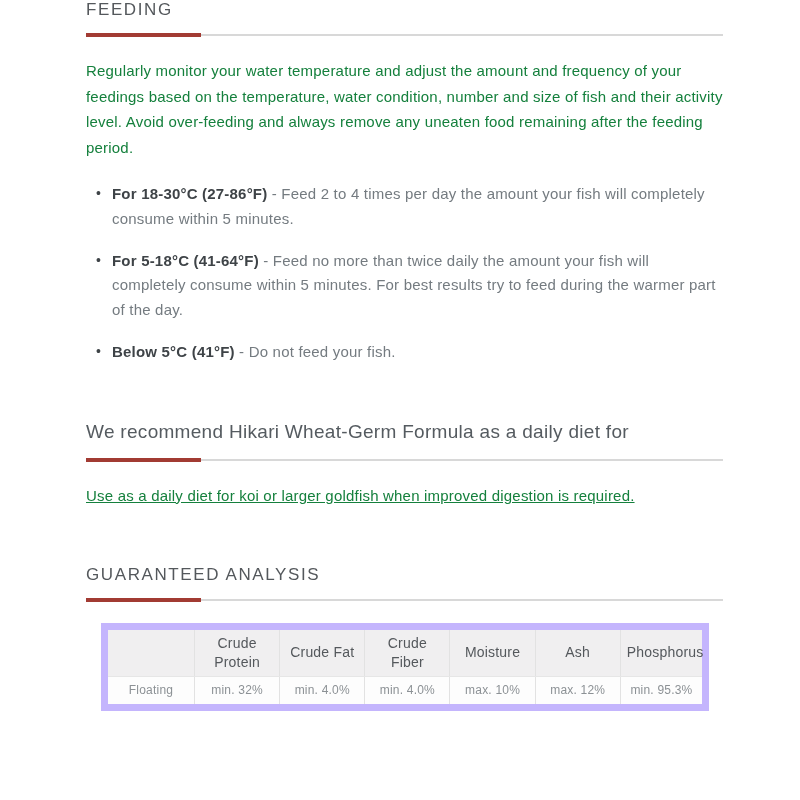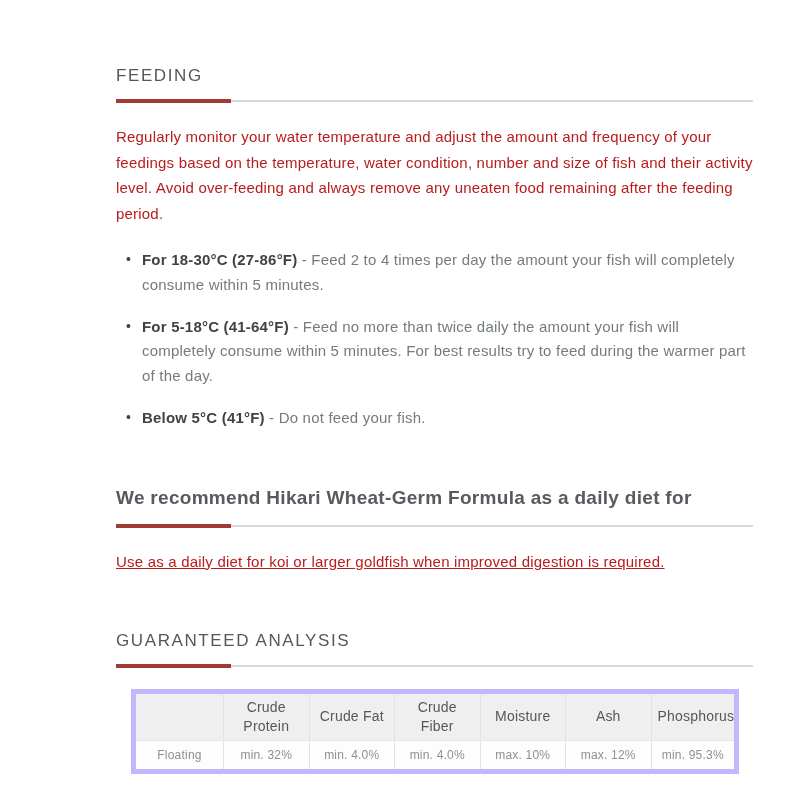--- a/index.html
+++ b/index.html
@@ -9,35 +9,34 @@
     font-family: "Liberation Sans", sans-serif;
   }
   .page {
     width: 800px;
     height: 800px;
     background: #ffffff;
     overflow: hidden;
   }
   .content {
     width: 640px;
-    margin-left: 116px;
-    padding-top: 66px;
+    margin-left: 86px;
   }
   
   h2.section-title {
     font-size: 17px;
     font-weight: 400;
     letter-spacing: 1.6px;
     color: #54585c;
     text-transform: uppercase;
     margin-bottom: 13px;
   }
   h2.sub-title {
     font-size: 19px;
-    font-weight: 700;
+    font-weight: 400;
     letter-spacing: 0.3px;
     color: #555b60;
     margin-bottom: 15px;
   }
   
   .rule {
     position: relative;
     height: 4px;
     width: 637px;
   }
@@ -51,21 +50,21 @@
     position: absolute;
     left: 0; top: 0;
     width: 115px;
     height: 4px;
     background: #a23b33;
     z-index: 1;
   }
   p.body-text {
     font-size: 15px;
     line-height: 1.7;
-    color: #b91c1c;
+    color: #15803d;
     letter-spacing: 0.2px;
   }
   .feeding-intro { margin-top: 21px; margin-bottom: 20px; }
   ul.feeding-list {
     list-style: none;
     margin-top: 22px;
     padding-left: 10px;
   }
   ul.feeding-list li {
     position: relative;
@@ -103,21 +102,21 @@
   table.analysis-table col.label-col { width: 90px; }
   table.analysis-table th,
   table.analysis-table td {
     border-left: 1px solid #e2e2e2;
     text-align: center;
     font-weight: 400;
     letter-spacing: 0.2px;
   }
   table.analysis-table th:first-child,
   table.analysis-table td:first-child { border-left: none; }
-  table.analysis-table { border: 5px solid #c4b5fd; }
+  table.analysis-table { border: 7px solid #c4b5fd; }
   table.analysis-table thead th {
     background: #f0eff0;
     color: #54585c;
     font-size: 14px;
     line-height: 1.35;
     height: 47px;
     padding: 4px 6px;
     border-bottom: 1px solid #e6e6e6;
   }
   table.analysis-table tbody td {

